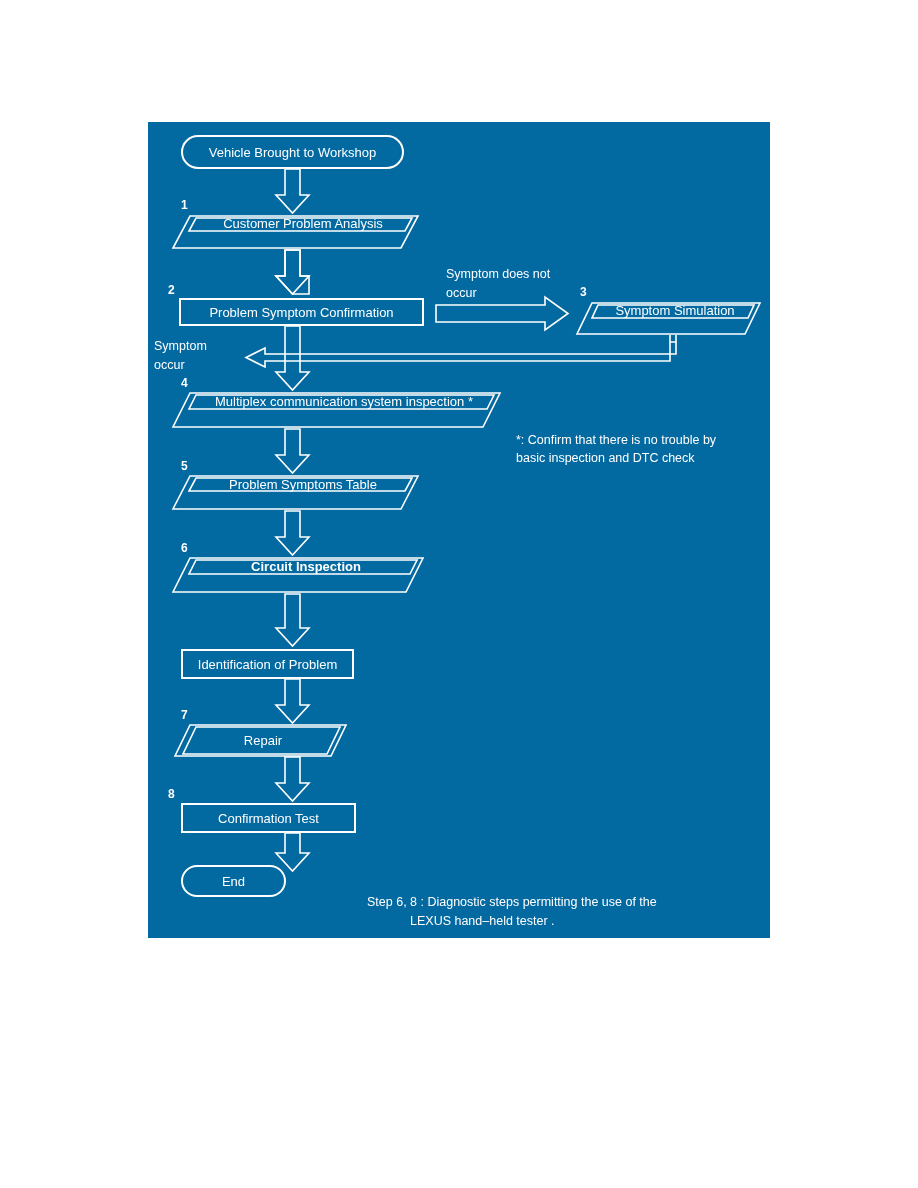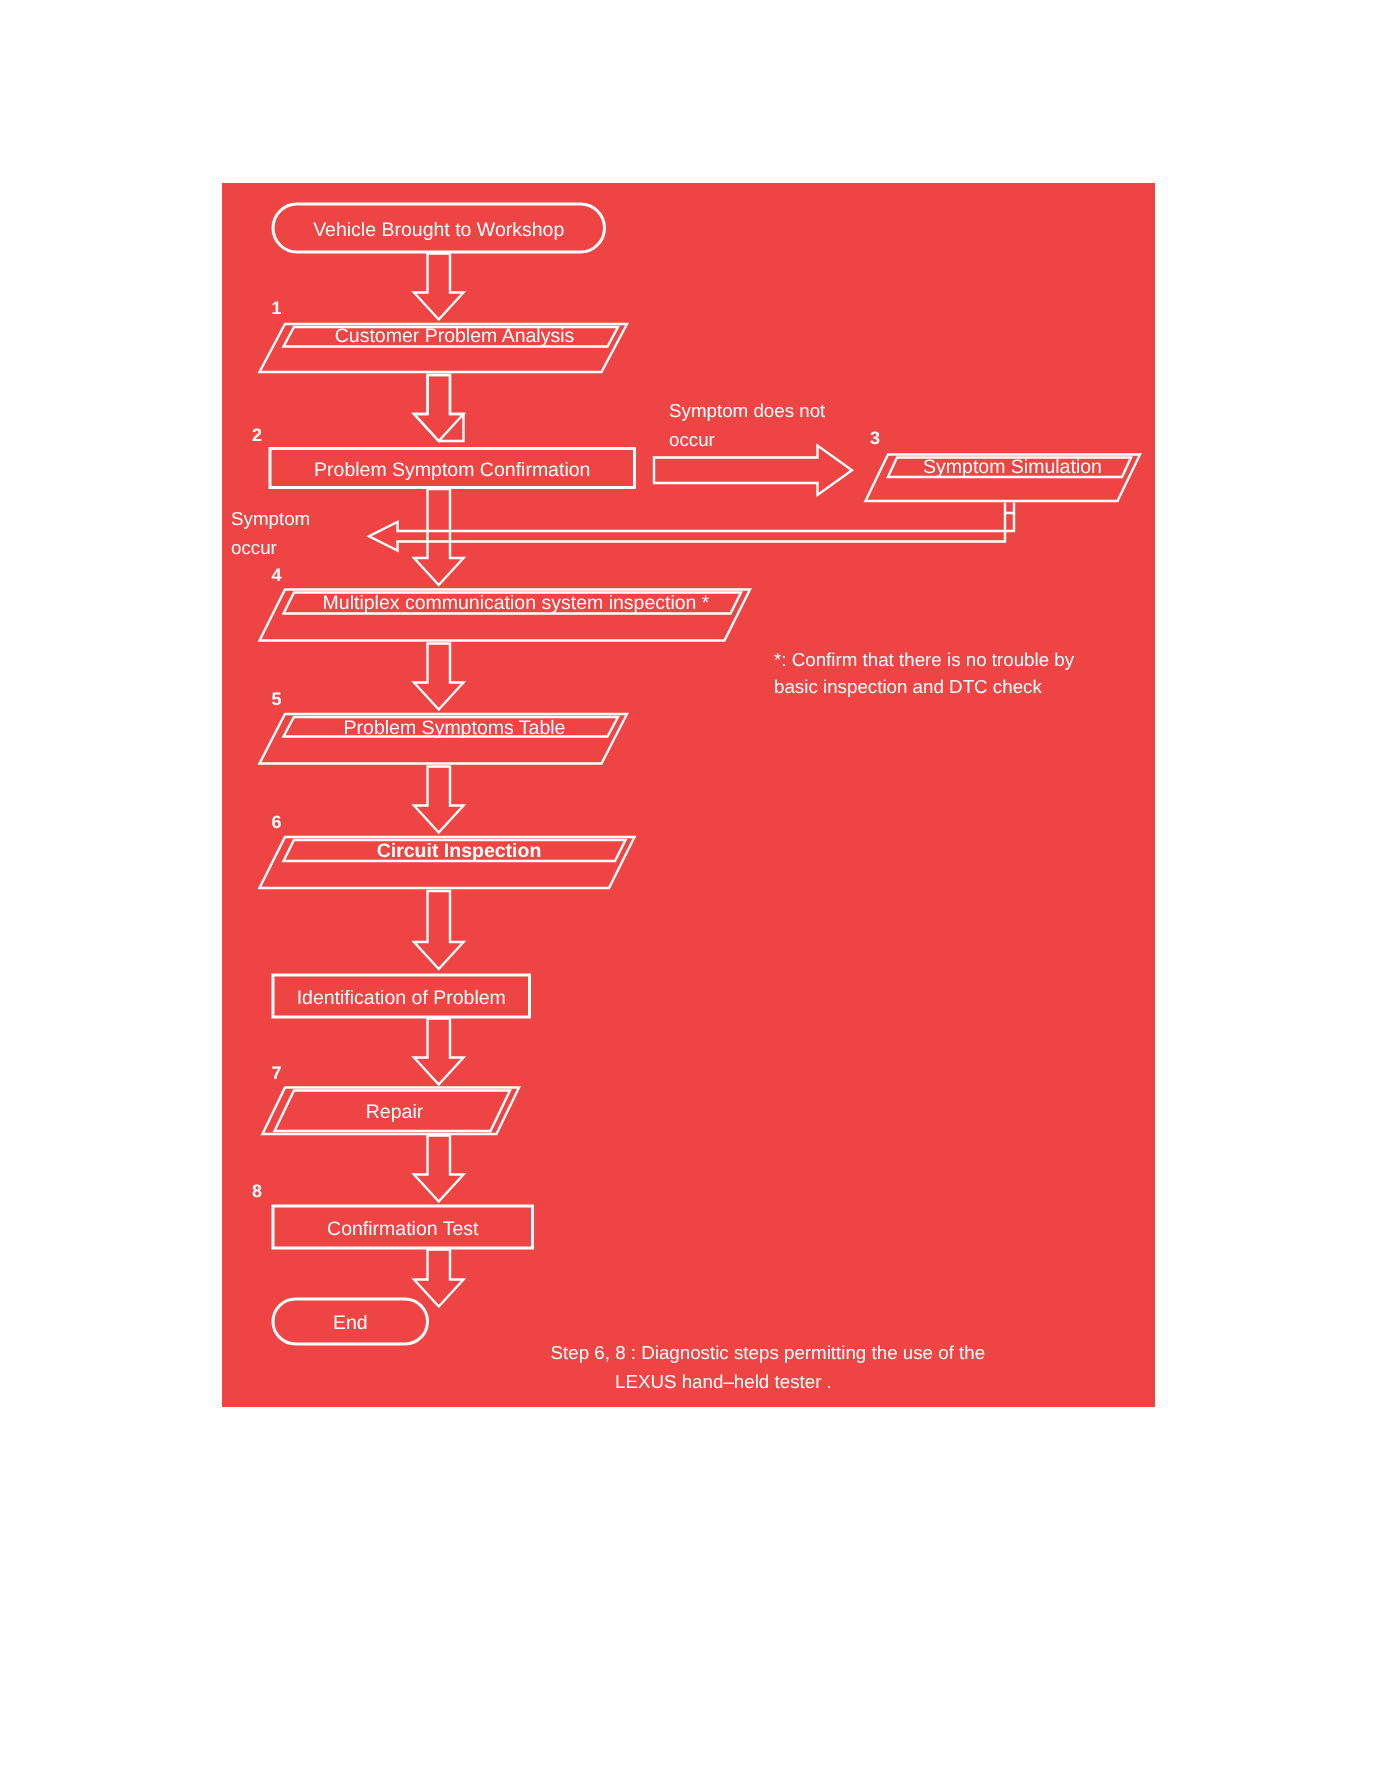--- a/index.html
+++ b/index.html
@@ -20,21 +20,21 @@
     width: 918px;
     height: 1188px;
     background: #ffffff;
   }
   #canvas {
     position: absolute;
     left: 148px;
     top: 122px;
     width: 622px;
     height: 816px;
-    background: #ef4444;
+    background: #0369a1;
   }
   #canvas svg {
     display: block;
     position: absolute;
     left: 0;
     top: 0;
   }
   .fc-text {
     fill: #ffffff;
     font-family: "Liberation Sans", sans-serif;

